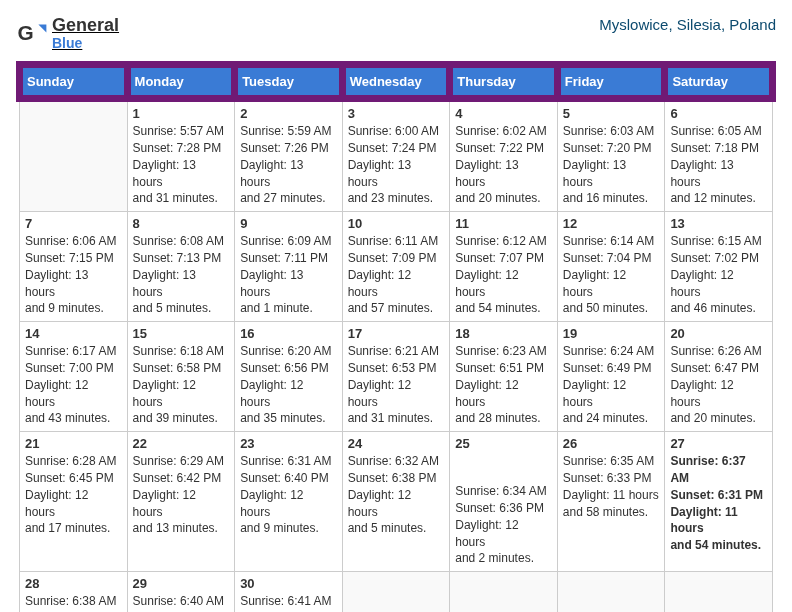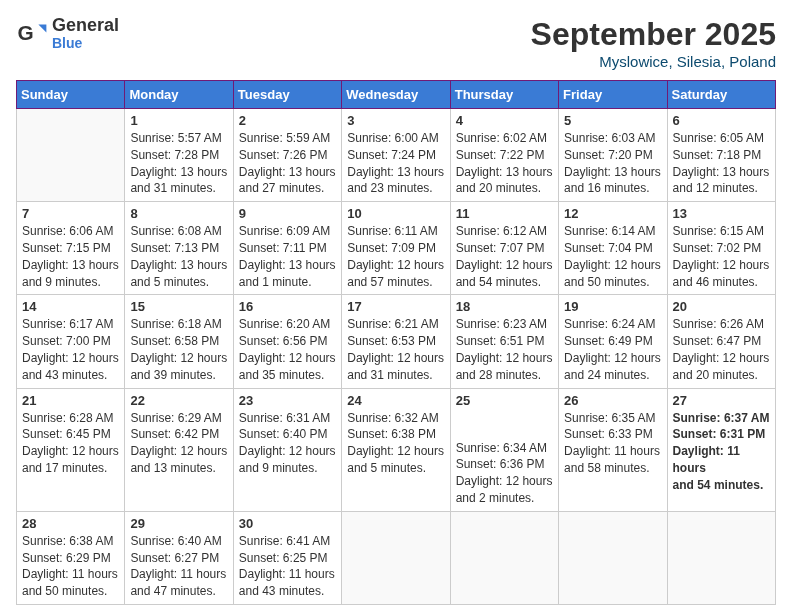--- a/index.html
+++ b/index.html
@@ -18,20 +18,21 @@
     }
     .logo {
       display: flex;
       align-items: center;
       gap: 4px;
     }
     .logo-text {
       display: flex;
       flex-direction: column;
       line-height: 1.1;
+      text-decoration: underline;
     }
     .logo-general {
       font-size: 18px;
       font-weight: bold;
       color: #333;
     }
     .logo-blue {
       font-size: 14px;
       font-weight: bold;
       color: #3a7bd5;
@@ -56,21 +57,21 @@
       width: 100%;
       border-collapse: collapse;
       table-layout: fixed;
     }
     th {
       background-color: #3a7bd5;
       color: white;
       padding: 6px 4px;
       font-size: 13px;
       text-align: left;
-      border: 1px solid #701a75;
+      border: 7px solid #701a75;
     }
     td {
       border: 1px solid #ccc;
       vertical-align: top;
       padding: 4px 5px;
       height: 90px;
       font-size: 11px;
       color: #333;
       background: #fff;
     }
@@ -97,21 +98,20 @@
     <svg class="logo-icon" viewBox="0 0 40 40">
       <text x="2" y="28" font-size="26" font-weight="bold" fill="#333" font-family="Arial">G</text>
       <polygon points="28,8 38,8 38,18" fill="#3a7bd5"></polygon>
     </svg>
     <div class="logo-text">
       <span class="logo-general">General</span>
       <span class="logo-blue">Blue</span>
     </div>
   </div>
   <div class="title-block">
-    <div class="month-title">September 2025</div>
     <div class="location">Myslowice, Silesia, Poland</div>
   </div>
 </div>
 
 <table>
   <thead>
     <tr>
     <th>Sunday</th>
         <th>Monday</th>
         <th>Tuesday</th>

